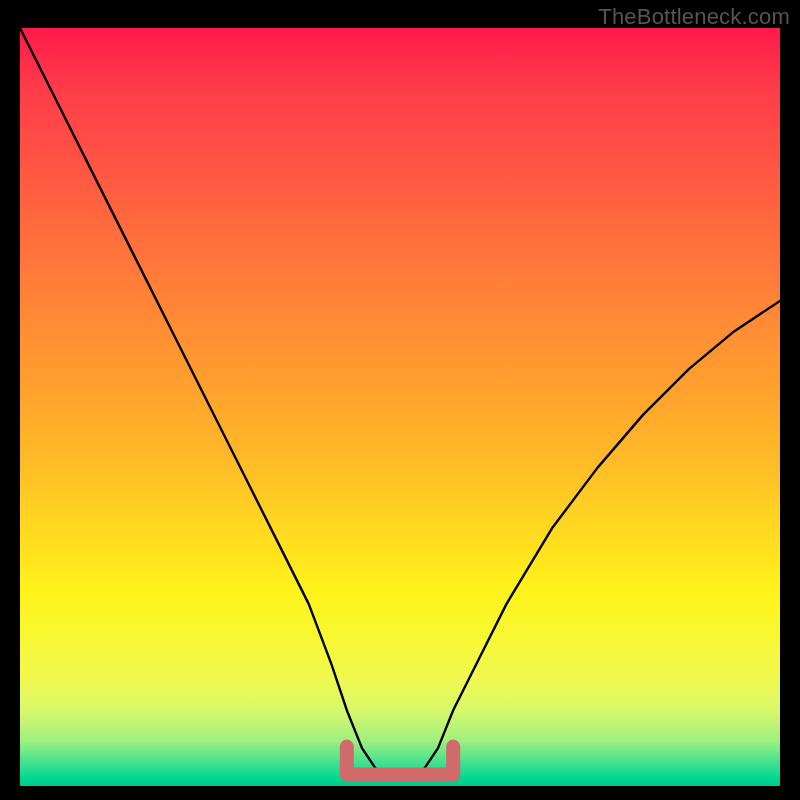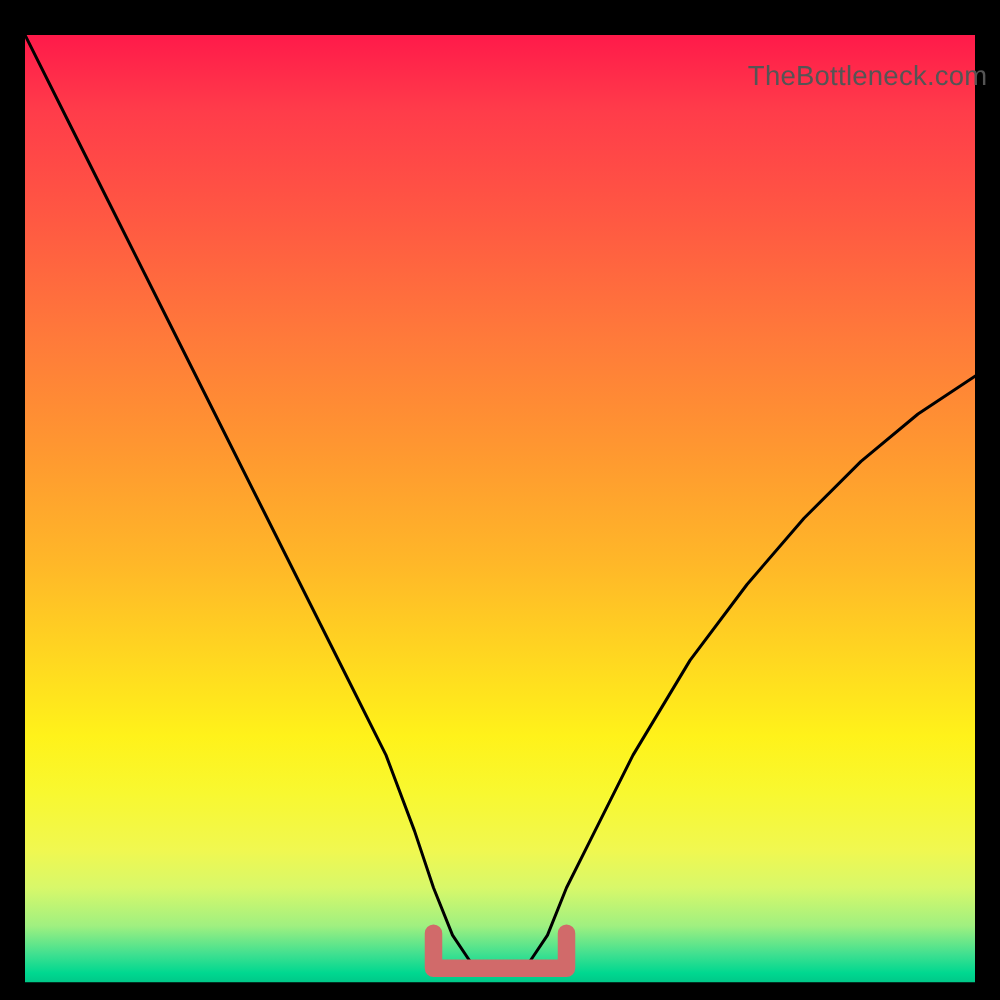--- a/index.html
+++ b/index.html
@@ -19,21 +19,20 @@
   }
   .watermark {
     position: absolute;
     top: 4px;
     right: 10px;
     color: #555;
     font-size: 22px;
     font-weight: 500;
     letter-spacing: 0.2px;
     z-index: 10;
-    margin-top: 44px;
   }
   .plot {
     position: absolute;
     left: 20px;
     top: 28px;
     width: 760px;
     height: 758px;
     overflow: hidden;
   }
   .gradient {

